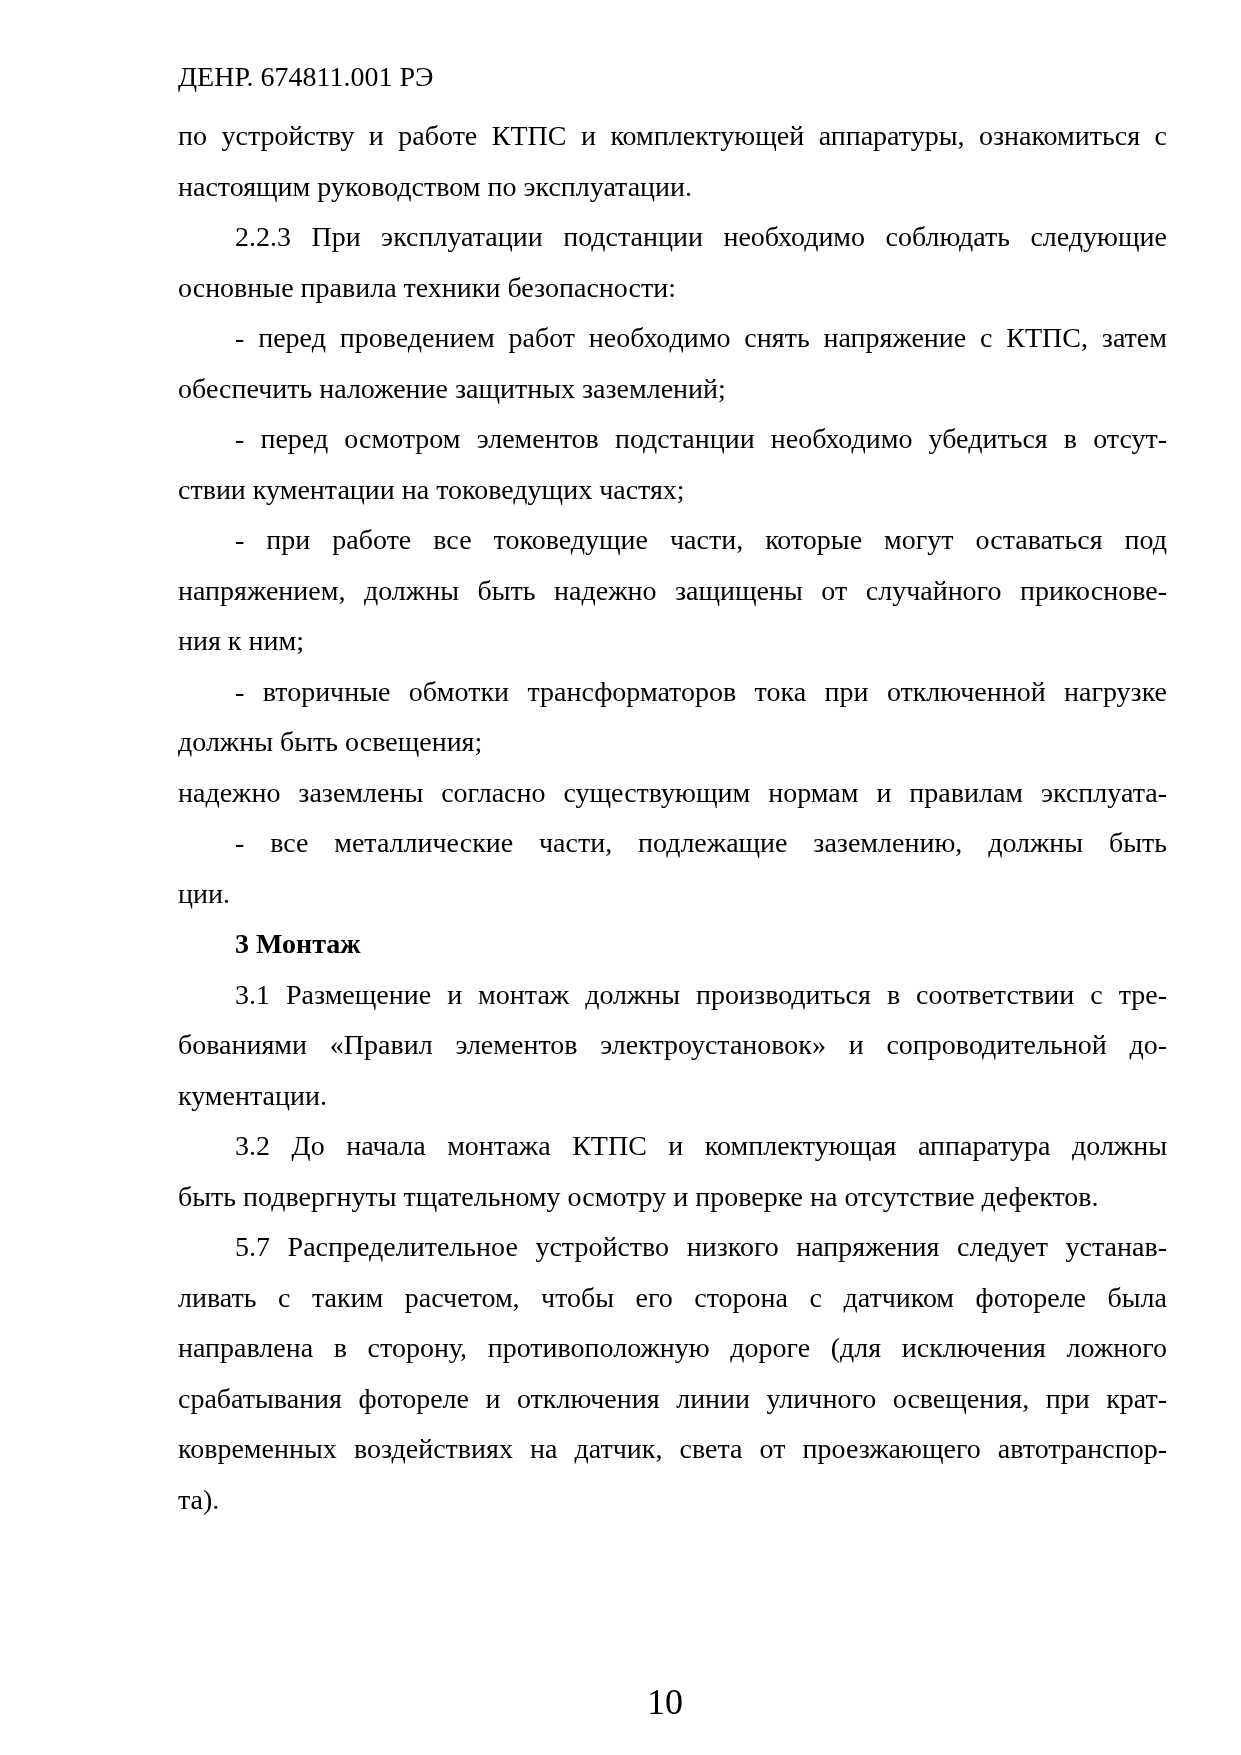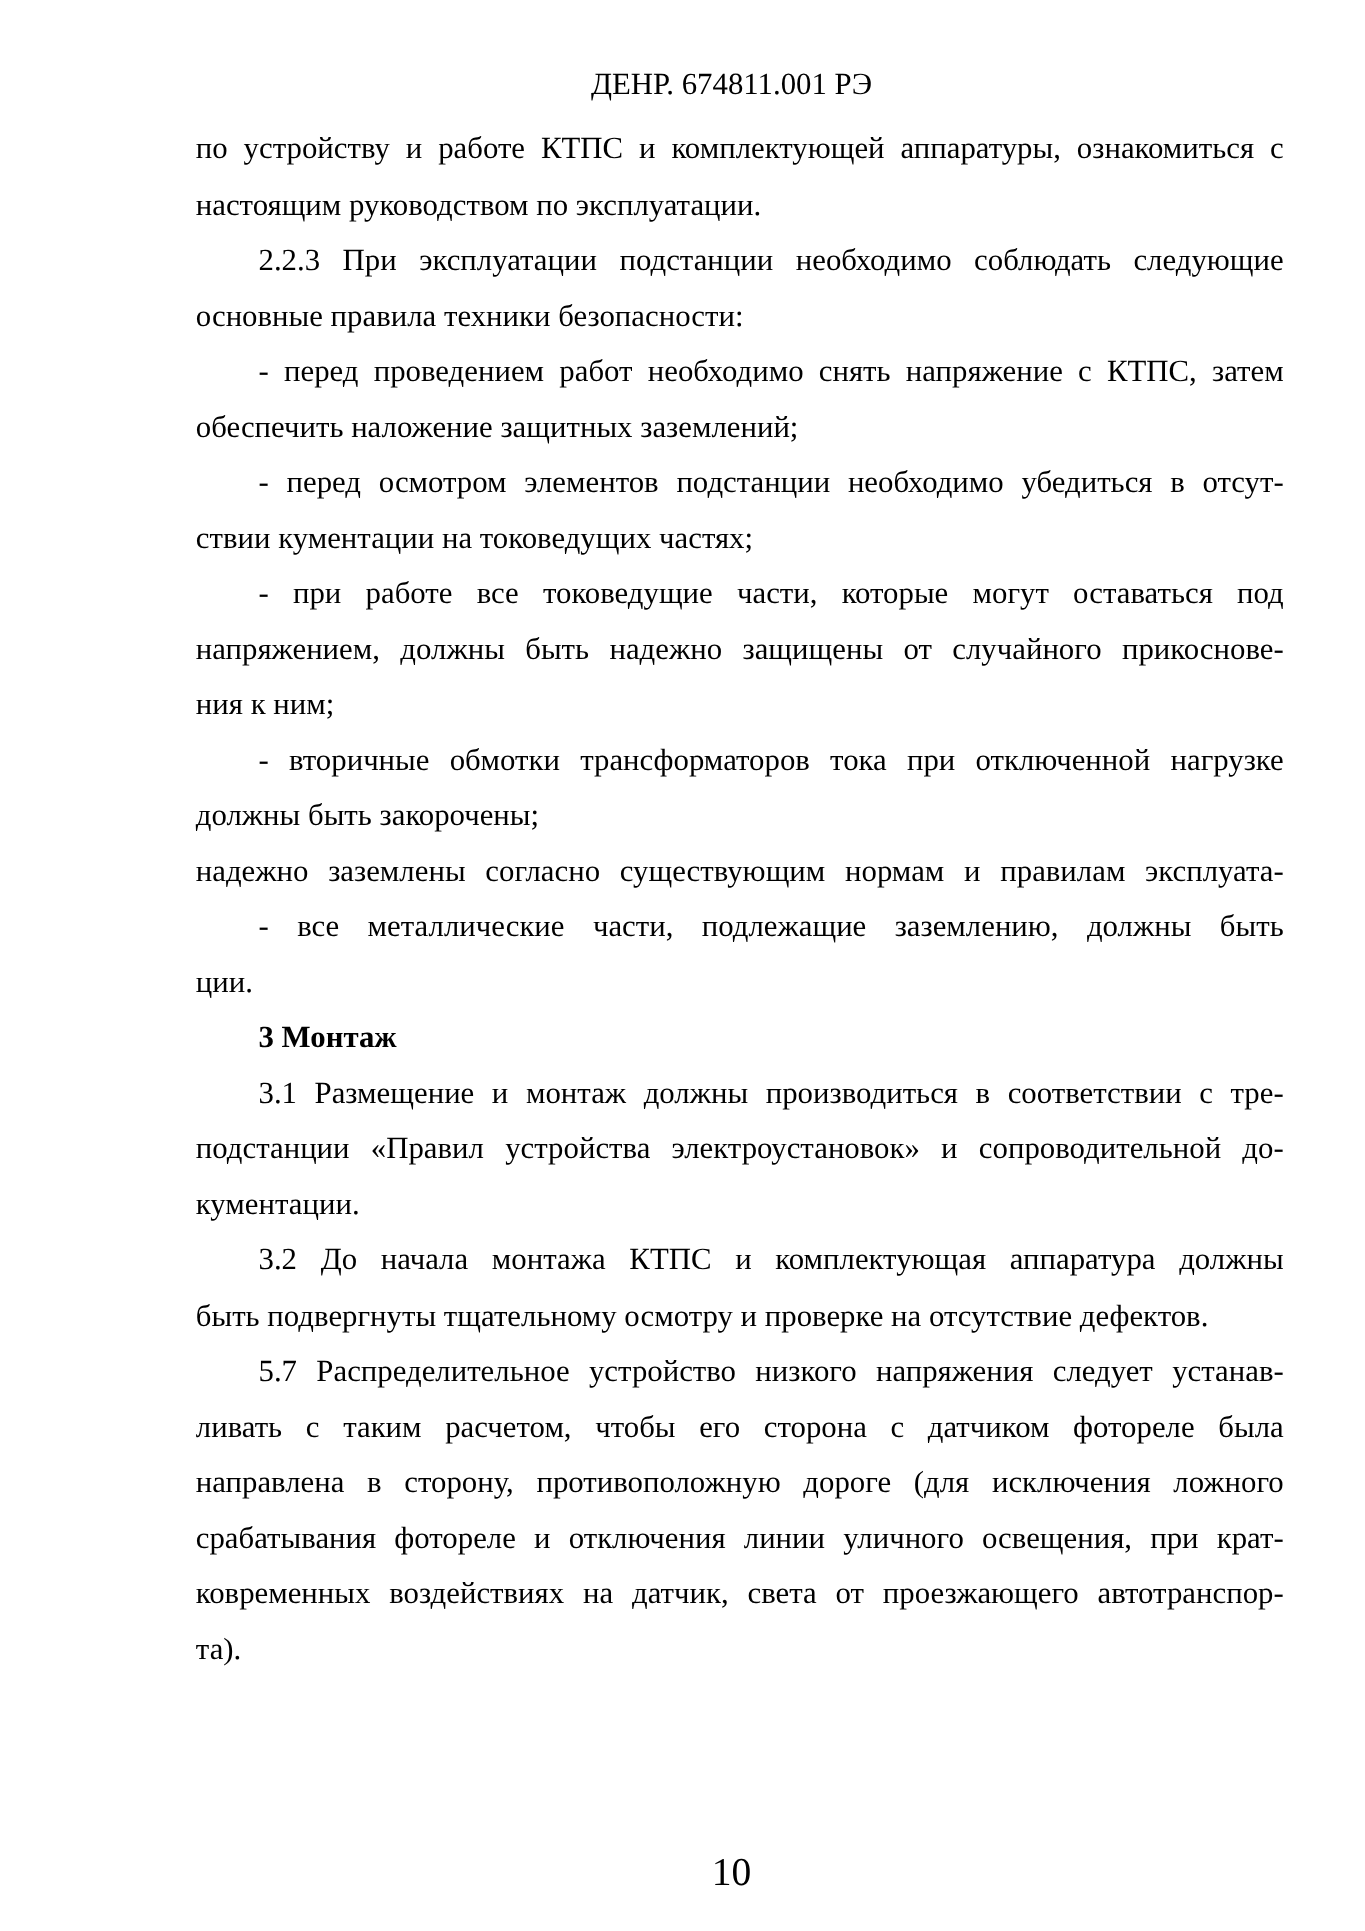--- a/index.html
+++ b/index.html
@@ -17,21 +17,21 @@
     inset: 0;
     background: #ffffff;
   }
   .page-header {
     position: absolute;
     top: 52px;
     left: 178px;
     right: 89px;
     font-size: 28px;
     line-height: 50.5px;
-    text-align: center;
+    text-align: left;
     white-space: nowrap;
   }
   .doc-body {
     position: absolute;
     top: 111px;
     left: 178px;
     right: 74px;
     font-size: 28px;
     line-height: 50.5px;
   }
@@ -71,27 +71,27 @@
       <div class="line just indent">2.2.3 При эксплуатации подстанции необходимо соблюдать следующие</div>
       <div class="line">основные правила техники безопасности:</div>
       <div class="line just indent">- перед проведением работ необходимо снять напряжение с КТПС, затем</div>
       <div class="line">обеспечить наложение защитных заземлений;</div>
       <div class="line just indent">- перед осмотром элементов подстанции необходимо убедиться в отсут-</div>
       <div class="line">ствии кументации на токоведущих частях;</div>
       <div class="line just indent">- при работе все токоведущие части, которые могут оставаться под</div>
       <div class="line just">напряжением, должны быть надежно защищены от случайного прикоснове-</div>
       <div class="line">ния к ним;</div>
       <div class="line just indent">- вторичные обмотки трансформаторов тока при отключенной нагрузке</div>
-      <div class="line">должны быть закорочены;</div>
+      <div class="line">должны быть освещения;</div>
       <div class="line just">надежно заземлены согласно существующим нормам и правилам эксплуата-</div>
       <div class="line just indent">- все металлические части, подлежащие заземлению, должны быть</div>
       <div class="line">ции.</div>
       <div class="line indent heading">3 Монтаж</div>
       <div class="line just indent">3.1 Размещение и монтаж должны производиться в соответствии с тре-</div>
-      <div class="line just">подстанции «Правил устройства электроустановок» и сопроводительной до-</div>
+      <div class="line just">бованиями «Правил элементов электроустановок» и сопроводительной до-</div>
       <div class="line">кументации.</div>
       <div class="line just indent">3.2 До начала монтажа КТПС и комплектующая аппаратура должны</div>
       <div class="line">быть подвергнуты тщательному осмотру и проверке на отсутствие дефектов.</div>
       <div class="line just indent">5.7 Распределительное устройство низкого напряжения следует устанав-</div>
       <div class="line just">ливать с таким расчетом, чтобы его сторона с датчиком фотореле была</div>
       <div class="line just">направлена в сторону, противоположную дороге (для исключения ложного</div>
       <div class="line just">срабатывания фотореле и отключения линии уличного освещения, при крат-</div>
       <div class="line just">ковременных воздействиях на датчик, света от проезжающего автотранспор-</div>
       <div class="line">та).</div>
     </main>

